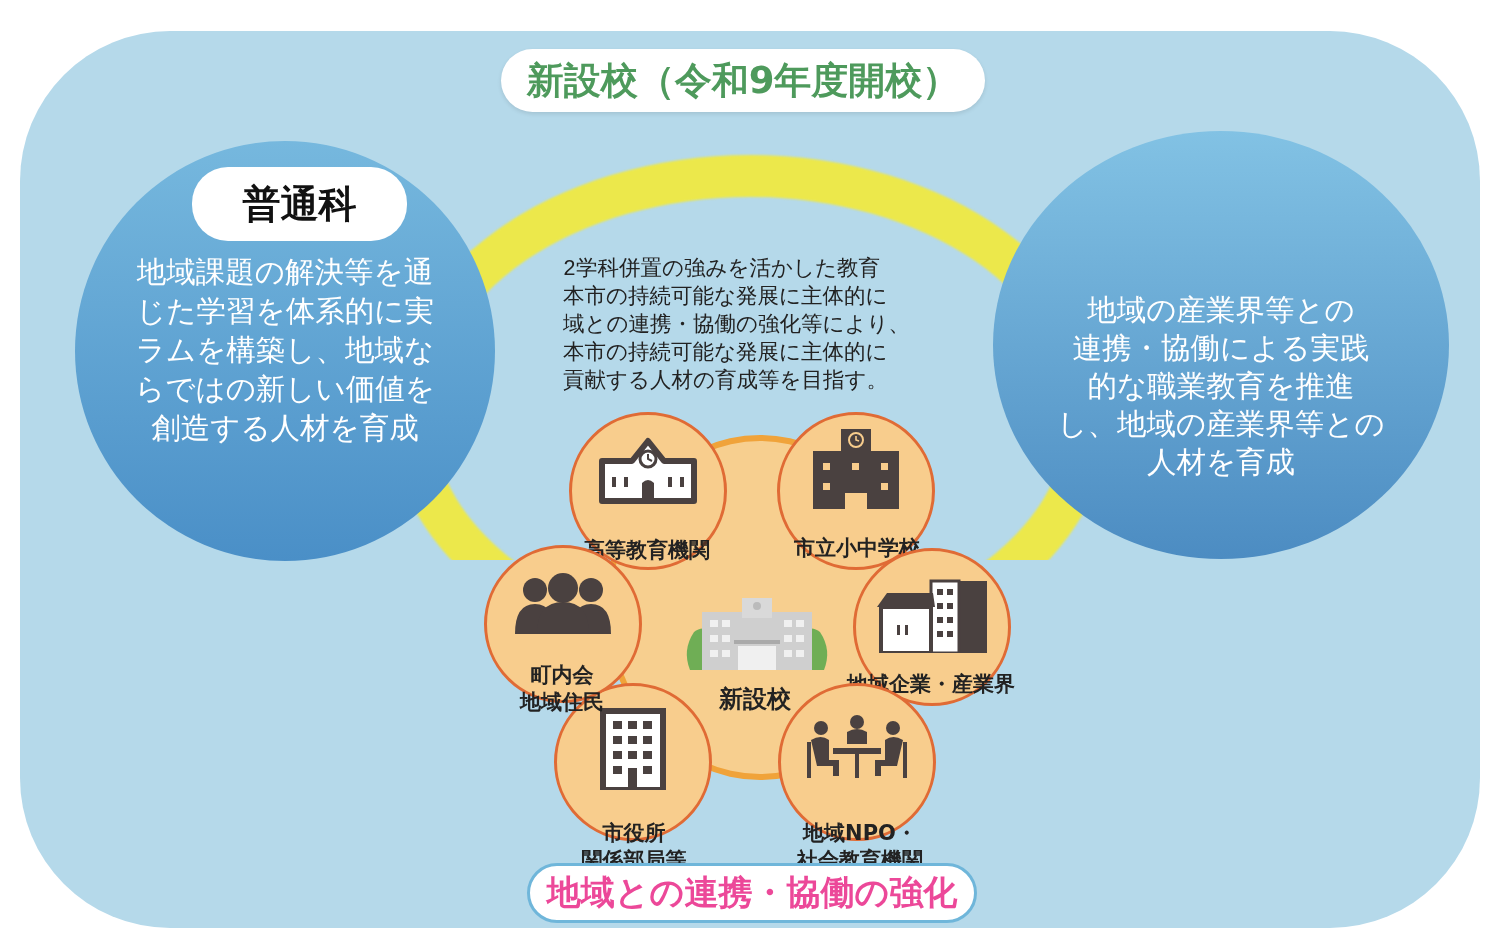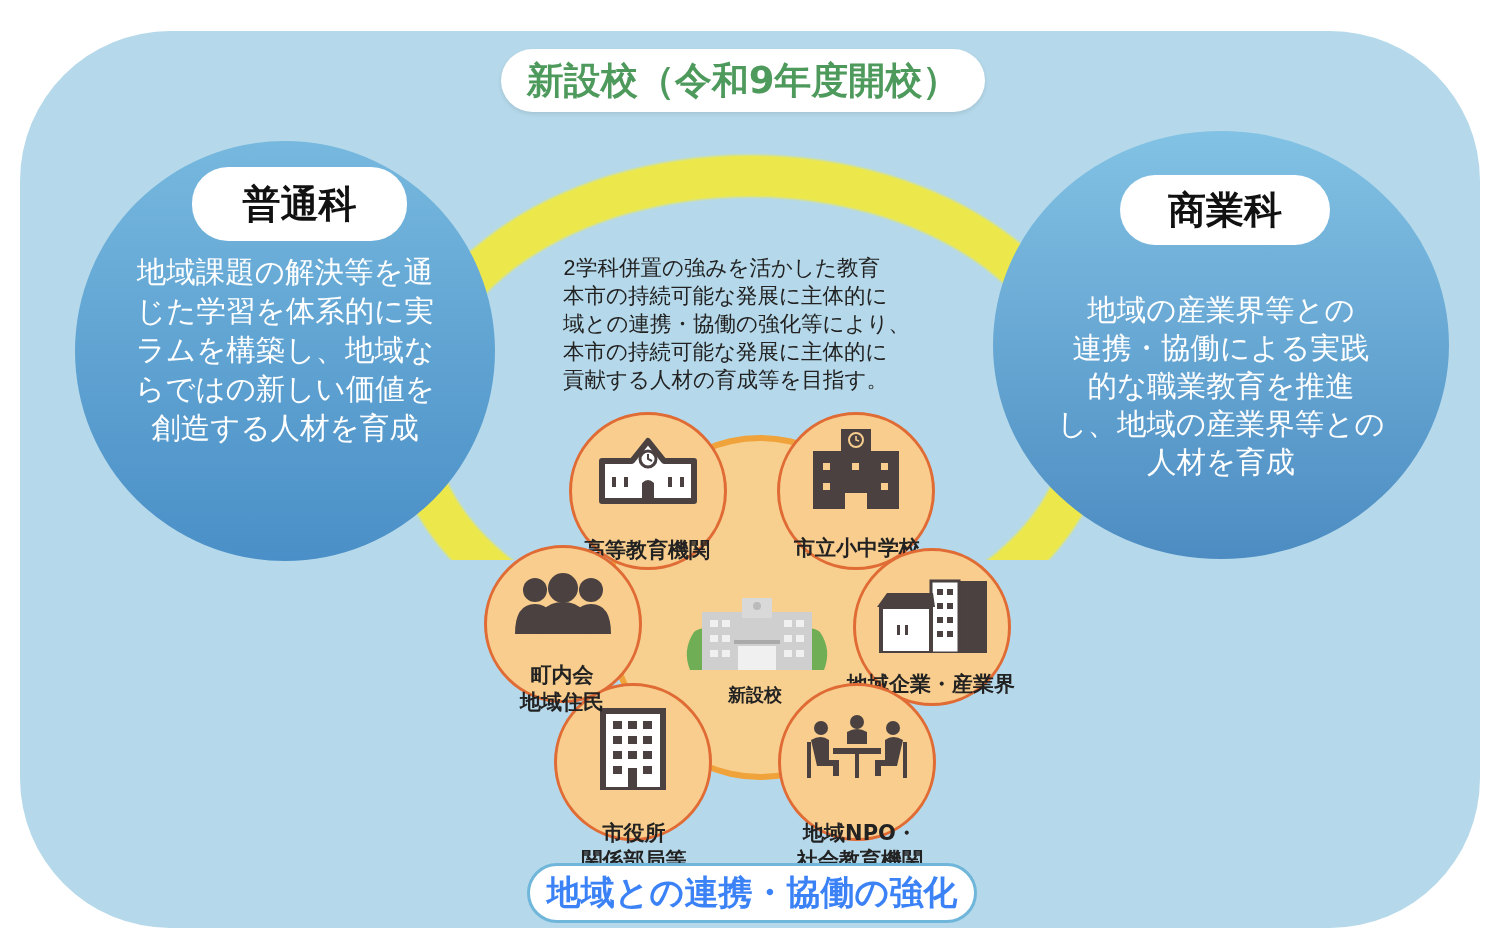--- a/index.html
+++ b/index.html
@@ -7,39 +7,39 @@
       font-family:"DejaVu Sans","Liberation Sans",sans-serif; }
     .panel { position:absolute; left:20px; top:31px; width:1460px; height:897px;
       background:#b5d9ea; border-radius:150px; }
     .ring { position:absolute; left:390px; top:155px; width:720px; height:520px; border-radius:50%;
       border:42px solid #ece84b; box-sizing:border-box; filter:blur(1.2px); }
     .ring-mask { position:absolute; left:345px; top:560px; width:810px; height:135px; background:#b5d9ea; }
     .pill { position:absolute; background:#fff; border-radius:40px; display:flex; align-items:center;
       justify-content:center; font-weight:bold; box-sizing:border-box; }
     .pill.top { left:501px; top:49px; width:484px; height:63px; color:#4e9a5c; font-size:37px;
       box-shadow:0 2px 4px rgba(0,0,0,0.1); }
-    .pill.bottom { left:527px; top:863px; width:450px; height:60px; color:#3b82f6; font-size:34px;
+    .pill.bottom { left:527px; top:863px; width:450px; height:60px; color:#ec4899; font-size:34px;
       border:3px solid #6fb6da; }
     .big-circle { position:absolute; width:420px; height:420px; border-radius:50%;
       background:linear-gradient(#76b8de, #4a8fc7); }
     .big-circle.left { left:75px; top:141px; }
     .big-circle.right { left:993px; top:131px; width:456px; height:428px;
       background:linear-gradient(#82c2e4, #4c8cc2); }
     .head-pill { position:absolute; background:#fff; border-radius:36px; display:flex; align-items:center;
       justify-content:center; font-weight:bold; color:#111; font-size:38px; }
     .left .head-pill { left:117px; top:26px; width:215px; height:74px; }
     .right .head-pill { left:127px; top:44px; width:210px; height:70px; }
     .circle-text { position:absolute; color:#fff; font-size:29.5px; line-height:39px; text-align:center; width:100%; }
     .left .circle-text { top:112px; }
     .right .circle-text { top:160px; line-height:38px; }
     .center-text { position:absolute; left:563px; top:255px; width:380px; font-size:21.5px; line-height:28px; color:#222;font-family:Liberation Mono, monospace; }
     .hub { position:absolute; left:605px; top:435px; width:310px; height:345px; border-radius:50%;
       background:#f7cf8f; border:6px solid #f0a33a; box-sizing:border-box; }
     .hub-building { position:absolute; left:682px; top:590px; }
-    .hub-label { position:absolute; left:700px; top:683px; width:110px; text-align:center; font-size:18px; font-weight:bold; color:#222; }
+    .hub-label { position:absolute; left:700px; top:683px; width:110px; text-align:center; font-size:24px; font-weight:bold; color:#222; }
     .node { position:absolute; width:158px; height:158px; border-radius:50%; background:#f8cd8d;
       border:3px solid #e06b35; box-sizing:border-box; }
     .node-icon { position:absolute; left:50%; transform:translateX(-50%); top:14px; }
     .node-label { position:absolute; font-size:21px; font-weight:bold; color:#222; text-align:center; line-height:27px; white-space:nowrap;margin-top:22px; }
   </style>
 </head>
 <body>
 
 <div class="panel"></div>
 <div class="ring"></div>
@@ -52,21 +52,20 @@
   <div class="circle-text">
     <div>地域課題の解決等を通</div>
     <div>じた学習を体系的に実</div>
     <div>ラムを構築し、地域な</div>
     <div>らではの新しい価値を</div>
     <div>創造する人材を育成</div>
   </div>
 </div>
 
 <div class="big-circle right">
-  <div class="head-pill">商業科</div>
   <div class="circle-text">
     <div>地域の産業界等との</div>
     <div>連携・協働による実践</div>
     <div>的な職業教育を推進</div>
     <div>し、地域の産業界等との</div>
     <div>人材を育成</div>
   </div>
 </div>
 
 <div class="center-text">

